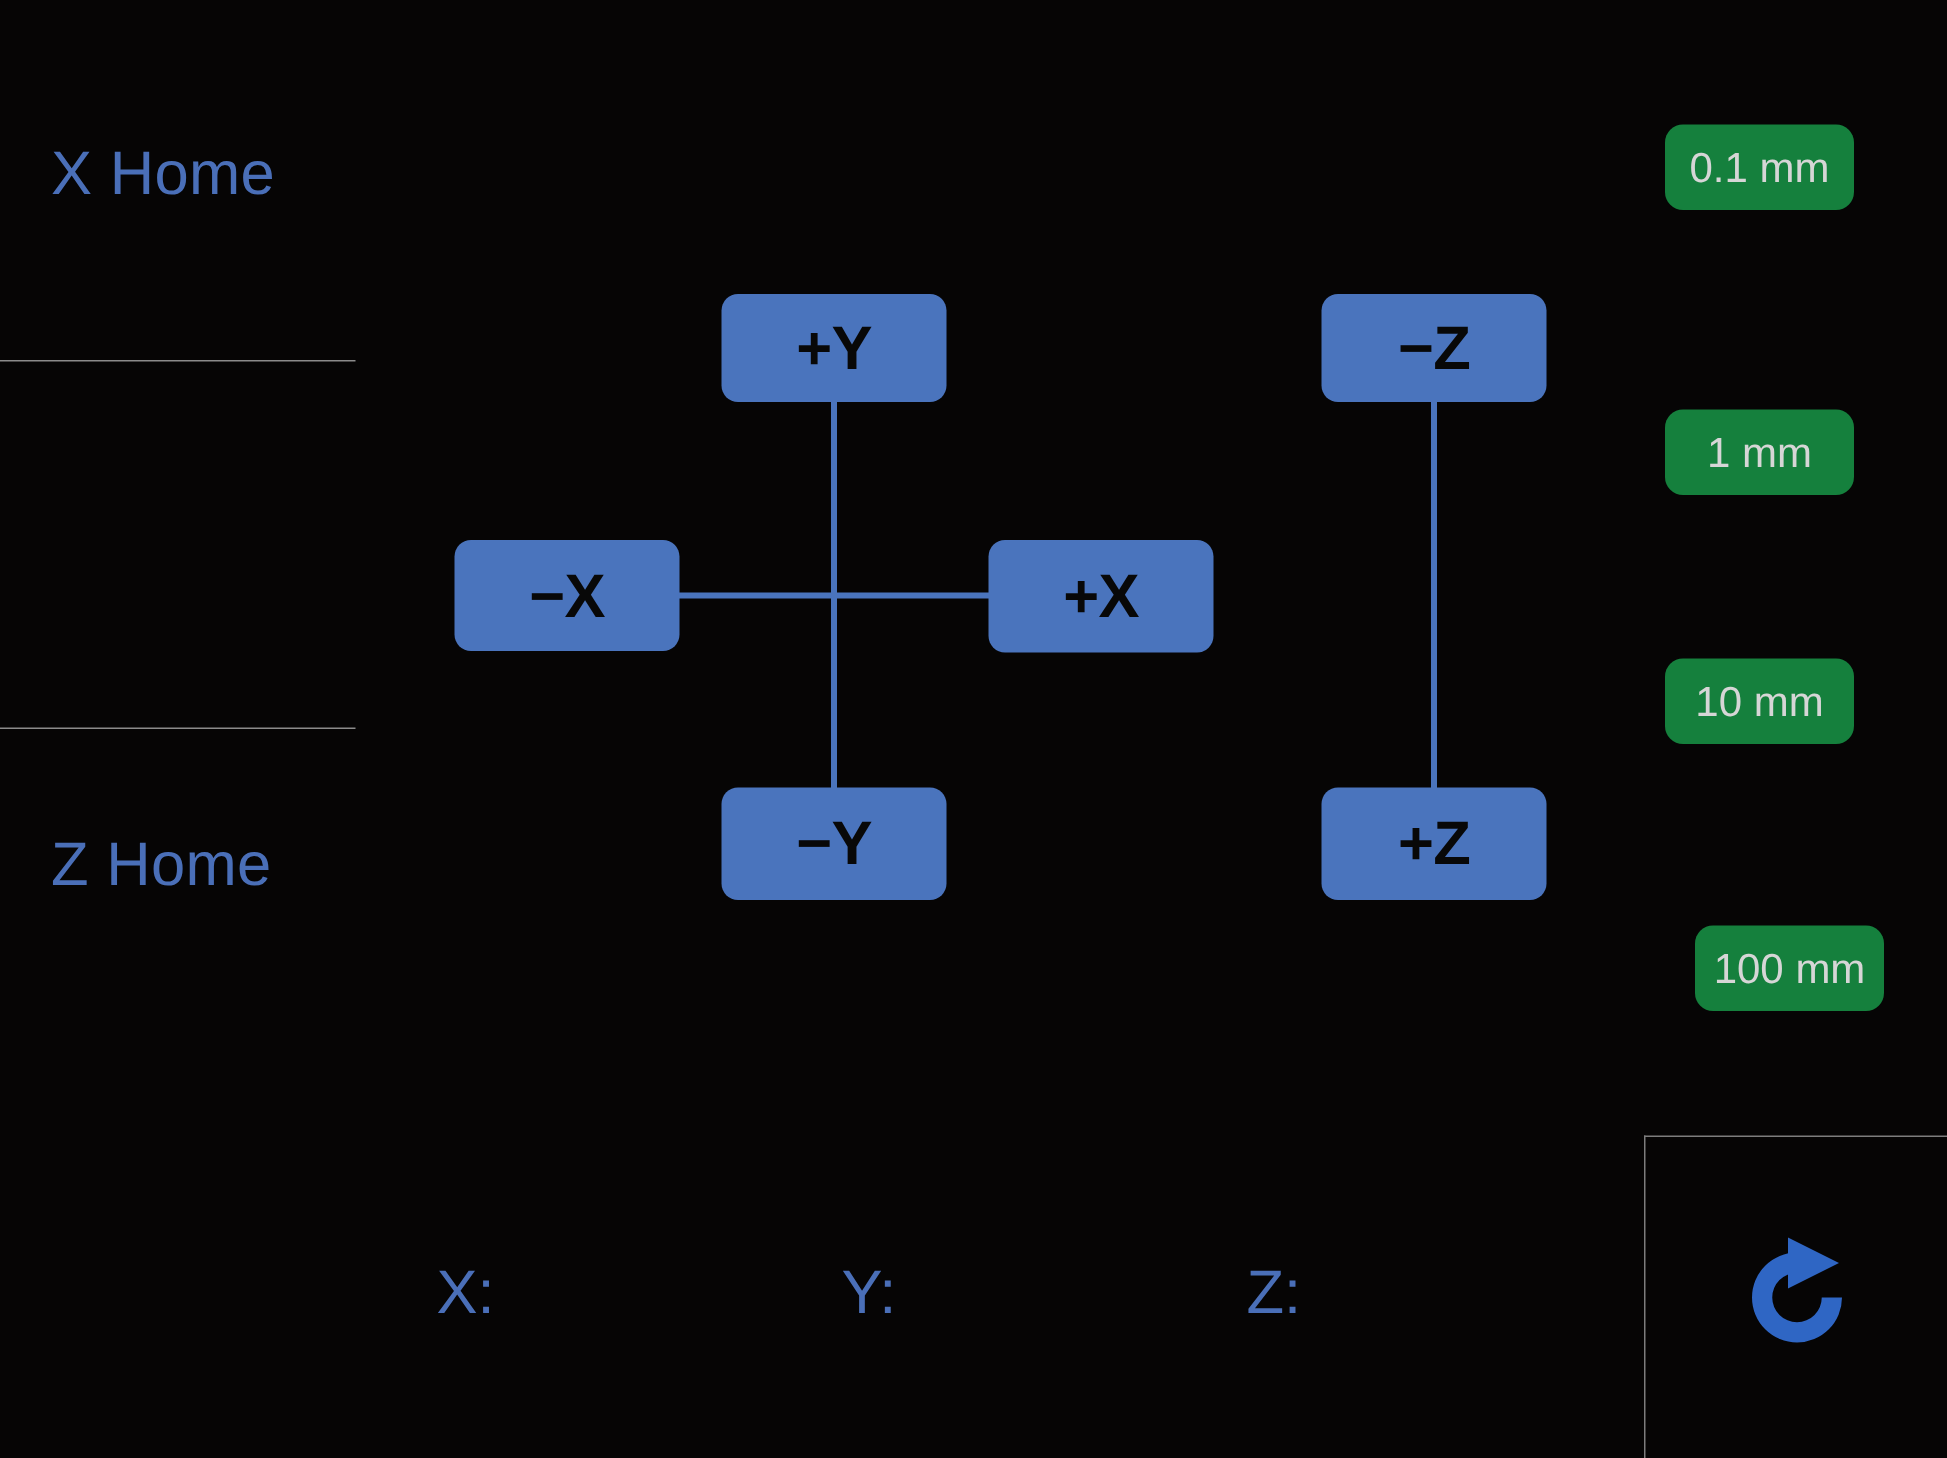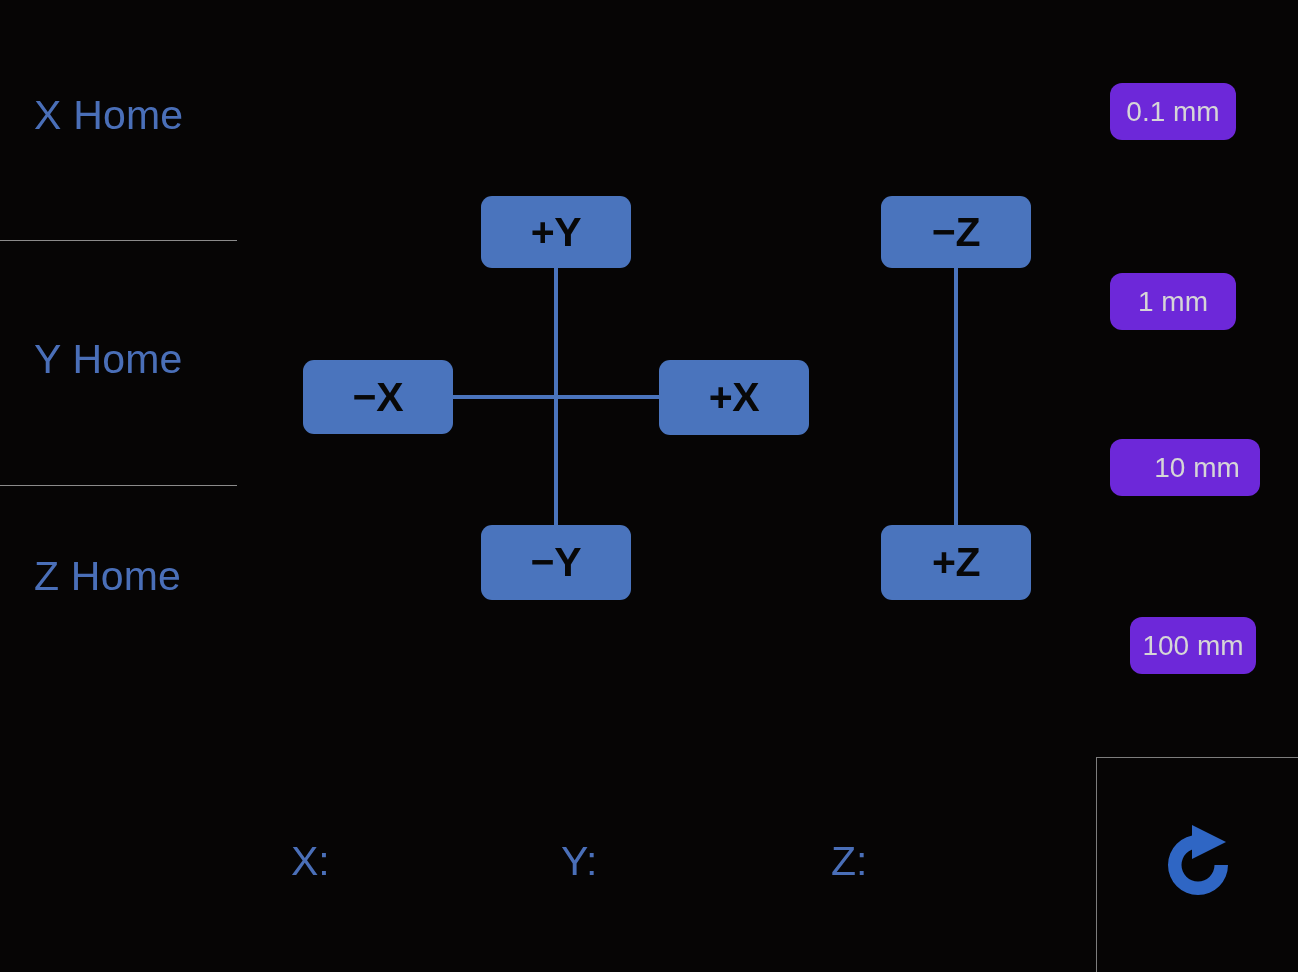--- a/index.html
+++ b/index.html
@@ -90,34 +90,34 @@
   #conn-vert-z {
     left: 954px;
     top: 262px;
     width: 4px;
     height: 268px;
   }
 
   
   .step-btn {
     position: absolute;
-    background: #6d28d9;
+    background: #15803d;
     border-radius: 12px;
     color: #d6d6d6;
     font-size: 28px;
     font-weight: 400;
     display: flex;
     align-items: center;
     justify-content: center;
     cursor: pointer;
     white-space: nowrap;
   }
   #step-0  { left: 1110px; top: 83px;  width: 126px; height: 57px; }
   #step-1  { left: 1110px; top: 261px; width: 126px; height: 57px; margin-top: 12px; }
-  #step-2  { left: 1110px; top: 439px; width: 126px; height: 57px; padding-left: 24px; }
+  #step-2  { left: 1110px; top: 439px; width: 126px; height: 57px; }
   #step-3  { left: 1110px; top: 617px; width: 126px; height: 57px; margin-left: 20px; }
 
   
   .coord-label {
     position: absolute;
     color: #4a6fb8;
     font-size: 41px;
     font-weight: 400;
     line-height: 1;
     white-space: nowrap;
@@ -156,21 +156,20 @@
 </style>
 </head>
 <body>
 
 <div id="screen">
 
   <div id="home-x" class="home-btn">X Home</div>
 
   <div id="divider-1" class="home-divider"></div>
 
-  <div id="home-y" class="home-btn">Y Home</div>
 
   <div id="divider-2" class="home-divider"></div>
 
   <div id="home-z" class="home-btn">Z Home</div>
 
 
   <div id="conn-vert-xy" class="connector"></div>
   <div id="conn-horiz-xy" class="connector"></div>
 
   <div id="jog-plus-y" class="jog-btn">+Y</div>

